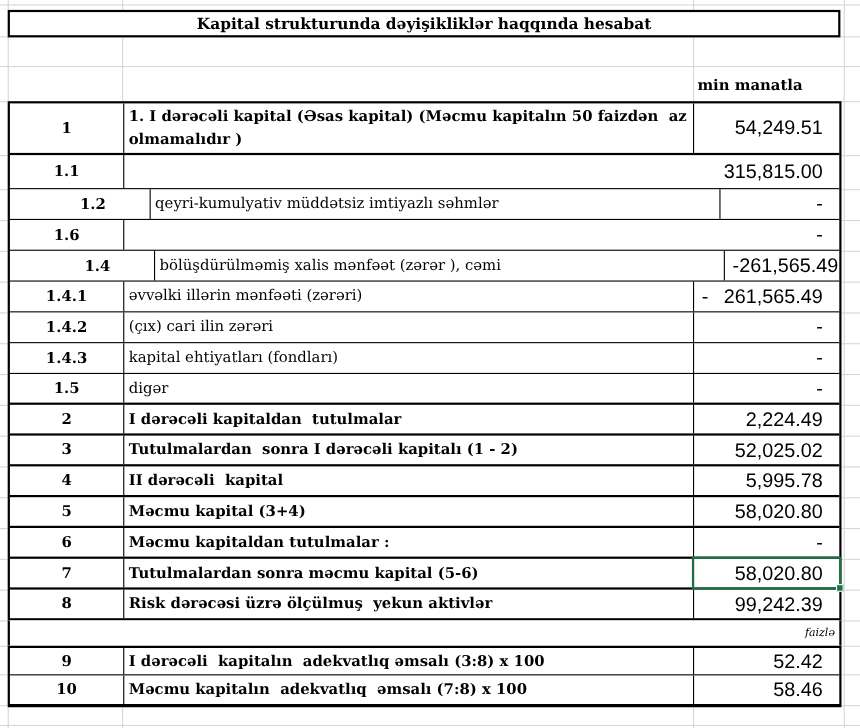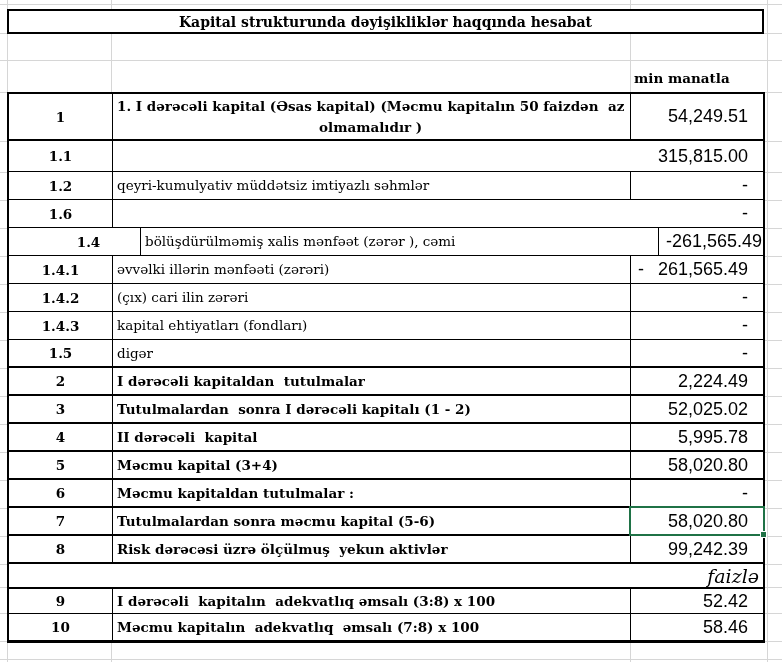--- a/index.html
+++ b/index.html
@@ -3,21 +3,20 @@
 <meta charset="utf-8">
 <style>
   html,body{margin:0;padding:0;}
   .sheet{
     position:relative;
     width:782px;height:662px;
     background:#ffffff;
     overflow:hidden;
     font-family:"DejaVu Serif","Liberation Serif",serif;
     color:#000;
-    text-align:center;
   }
   
   .gl-h{position:absolute;left:0;width:782px;height:1px;background:#d6d6d6;z-index:0;}
   .gl-v{position:absolute;top:0;height:662px;width:1px;background:#d6d6d6;z-index:0;}
 
   
   .title-box{
     position:absolute;left:7px;top:9px;width:757px;height:25px;
     box-sizing:border-box;border:2px solid #000;background:#fff;
     display:flex;align-items:center;justify-content:center;
@@ -29,21 +28,21 @@
     font-weight:bold;font-size:13.5px;z-index:2;
   }
 
   
   .block{position:absolute;left:7px;box-sizing:border-box;background:#fff;z-index:2;}
   .main-table{top:92px;width:758px;height:472px;border:2px solid #000;}
   .pct-row{
     top:564px;width:758px;height:23px;
     border-left:2px solid #000;border-right:2px solid #000;
     display:flex;align-items:center;justify-content:flex-end;
-    font-style:italic;font-size:19px;padding-right:4px;
+    font-style:italic;font-size:10px;padding-right:4px;
   }
   .ratio-table{top:587px;width:758px;height:56px;border:2px solid #000;border-bottom-width:3px;}
 
   .trow{display:flex;box-sizing:border-box;width:100%;}
   .cell{box-sizing:border-box;display:flex;align-items:center;overflow:hidden;}
   .cell.num{
     width:104px;flex:0 0 104px;justify-content:center;
     border-right:1.5px solid #000;font-weight:bold;font-size:13.5px;
   }
   .cell.desc{
@@ -122,21 +121,21 @@
           <span class="vnum">54,249.51</span>
         </div>
       </div>
       <div class="trow" style="height: 31px; border-bottom: 1px solid rgb(0, 0, 0);">
         <div class="cell num">1.1</div>
         <div class="cell val">
           <span class="minus"></span>
           <span class="vnum">315,815.00</span>
         </div>
       </div>
-      <div class="trow" style="height: 28px; border-bottom: 1px solid rgb(0, 0, 0);">
+      <div class="trow" style="height: 28px; border-bottom: 1px solid rgb(0, 0, 0); padding-left: 24px;">
         <div class="cell num">1.2</div>
         <div class="cell desc">qeyri-kumulyativ müddətsiz imtiyazlı səhmlər</div>
         <div class="cell val">
           <span class="minus"></span>
           <span class="vnum">-</span>
         </div>
       </div>
       <div class="trow" style="height: 28px; border-bottom: 1px solid rgb(0, 0, 0);">
         <div class="cell num">1.6</div>
         <div class="cell val">

